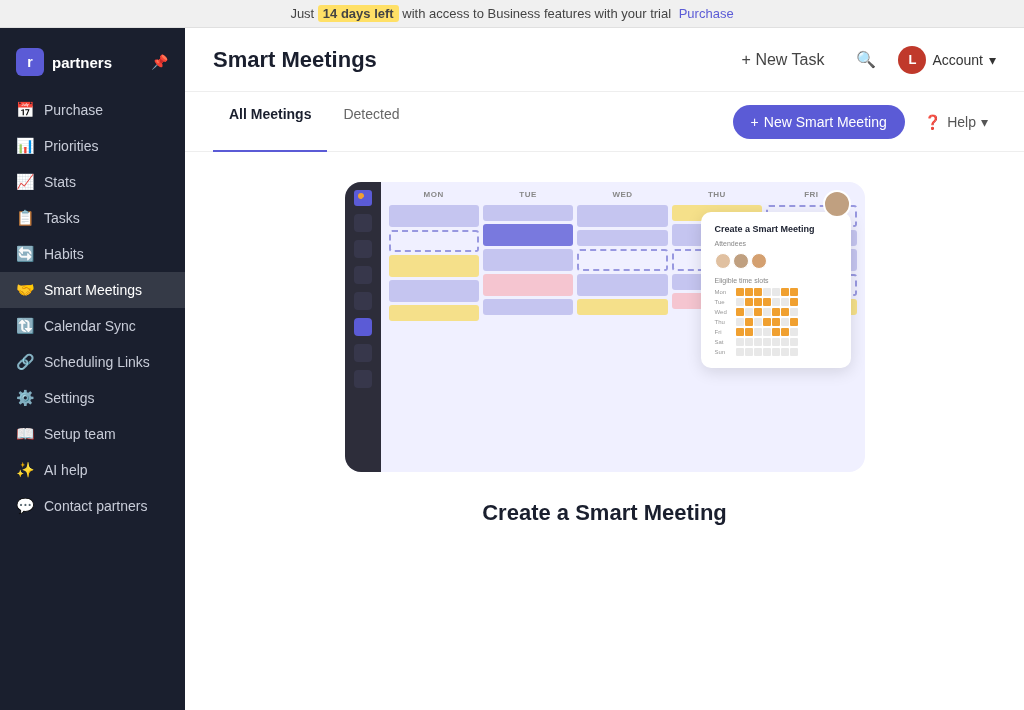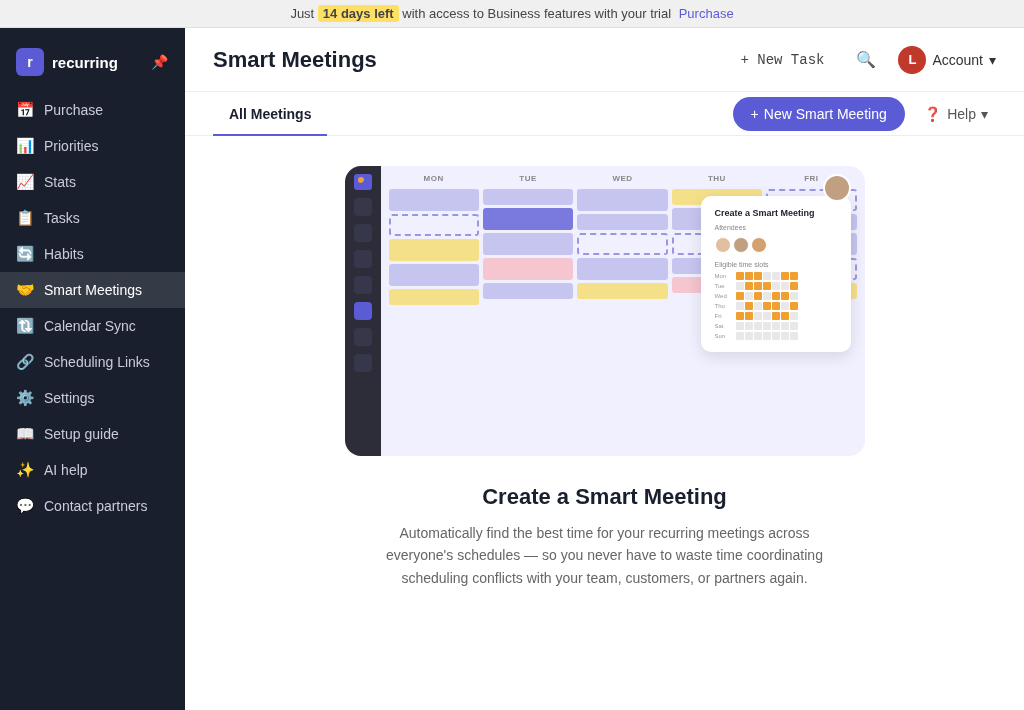--- a/index.html
+++ b/index.html
@@ -110,26 +110,25 @@
       margin-left: auto;
       display: flex;
       align-items: center;
       gap: 16px;
     }
     .new-task-btn {
       display: flex;
       align-items: center;
       gap: 4px;
       color: #444;
-      font-size: 14px;
+      font-size: 16px;
       cursor: pointer;
       background: none;
       border: none;
       padding: 6px 10px;
-      font-family: Liberation Mono, monospace;
     }
     .search-icon-btn {
       background: none;
       border: none;
       cursor: pointer;
       font-size: 16px;
       color: #666;
       padding: 6px;
     }
     .account-btn {
@@ -153,21 +152,21 @@
 
     
     .tabs-bar {
       display: flex;
       align-items: center;
       padding: 0 28px;
       border-bottom: 1px solid #eee;
       flex-shrink: 0;
     }
     .tab-item {
-      padding: 14px 16px 12px;
+      padding: 14px 16px 28px;
       font-size: 14px;
       cursor: pointer;
       color: #666;
       border-bottom: 2px solid transparent;
       margin-bottom: -1px;
     }
     .tab-item.active {
       color: #1a1f2e;
       font-weight: 600;
       border-bottom: 2px solid #5b5bd6;
@@ -387,21 +386,21 @@
   <span class="highlight">14 days left</span>
   <span> with access to Business features with your trial</span>
   <a>Purchase</a>
 </div>
 
 <div class="main-layout">
 
   <nav class="sidebar">
     <div class="sidebar-logo">
       <div class="logo-icon">r</div>
-      <span class="logo-text">recurring</span>
+      <span class="logo-text">partners</span>
       <span class="sidebar-pin">📌</span>
     </div>
 
     <div class="sidebar-item">
       <span class="icon">📅</span>
       <span>Purchase</span>
     </div>
     <div class="sidebar-item">
       <span class="icon">📊</span>
       <span>Priorities</span>
@@ -429,21 +428,21 @@
     <div class="sidebar-item">
       <span class="icon">🔗</span>
       <span>Scheduling Links</span>
     </div>
     <div class="sidebar-item">
       <span class="icon">⚙️</span>
       <span>Settings</span>
     </div>
     <div class="sidebar-item">
       <span class="icon">📖</span>
-      <span>Setup guide</span>
+      <span>Setup team</span>
     </div>
     <div class="sidebar-item">
       <span class="icon">✨</span>
       <span>AI help</span>
     </div>
     <div class="sidebar-item">
       <span class="icon">💬</span>
       <span>Contact partners</span>
     </div>
   </nav>
@@ -459,20 +458,23 @@
           <div class="account-avatar">L</div>
           <span>Account</span>
           <span>▾</span>
         </button>
       </div>
     </div>
 
     <div class="tabs-bar">
       <div class="tab-item active">
         <span>All Meetings</span>
+      </div>
+      <div class="tab-item">
+        <span>Detected</span>
       </div>
       <div class="tabs-spacer"></div>
       <button class="new-meeting-btn">
         <span>+</span>
         <span>New Smart Meeting</span>
       </button>
       <button class="help-btn">
         <span>❓</span>
         <span>Help</span>
         <span>▾</span>
@@ -632,17 +634,16 @@
               <div style="width:8px;height:8px;border-radius:1px;background:#e8e8e8;"></div>
               <div style="width:8px;height:8px;border-radius:1px;background:#e8e8e8;"></div>
             </div>
           </div>
         </div>
 
         <div class="illus-avatar"></div>
       </div>
 
       <h2 class="cta-title">Create a Smart Meeting</h2>
-      <p class="cta-desc">Automatically find the best time for your recurring meetings across everyone's schedules — so you never have to waste time coordinating scheduling conflicts with your team, customers, or partners again.</p>
 
     </div>
   </div>
 </div>
 
 </body></html>

